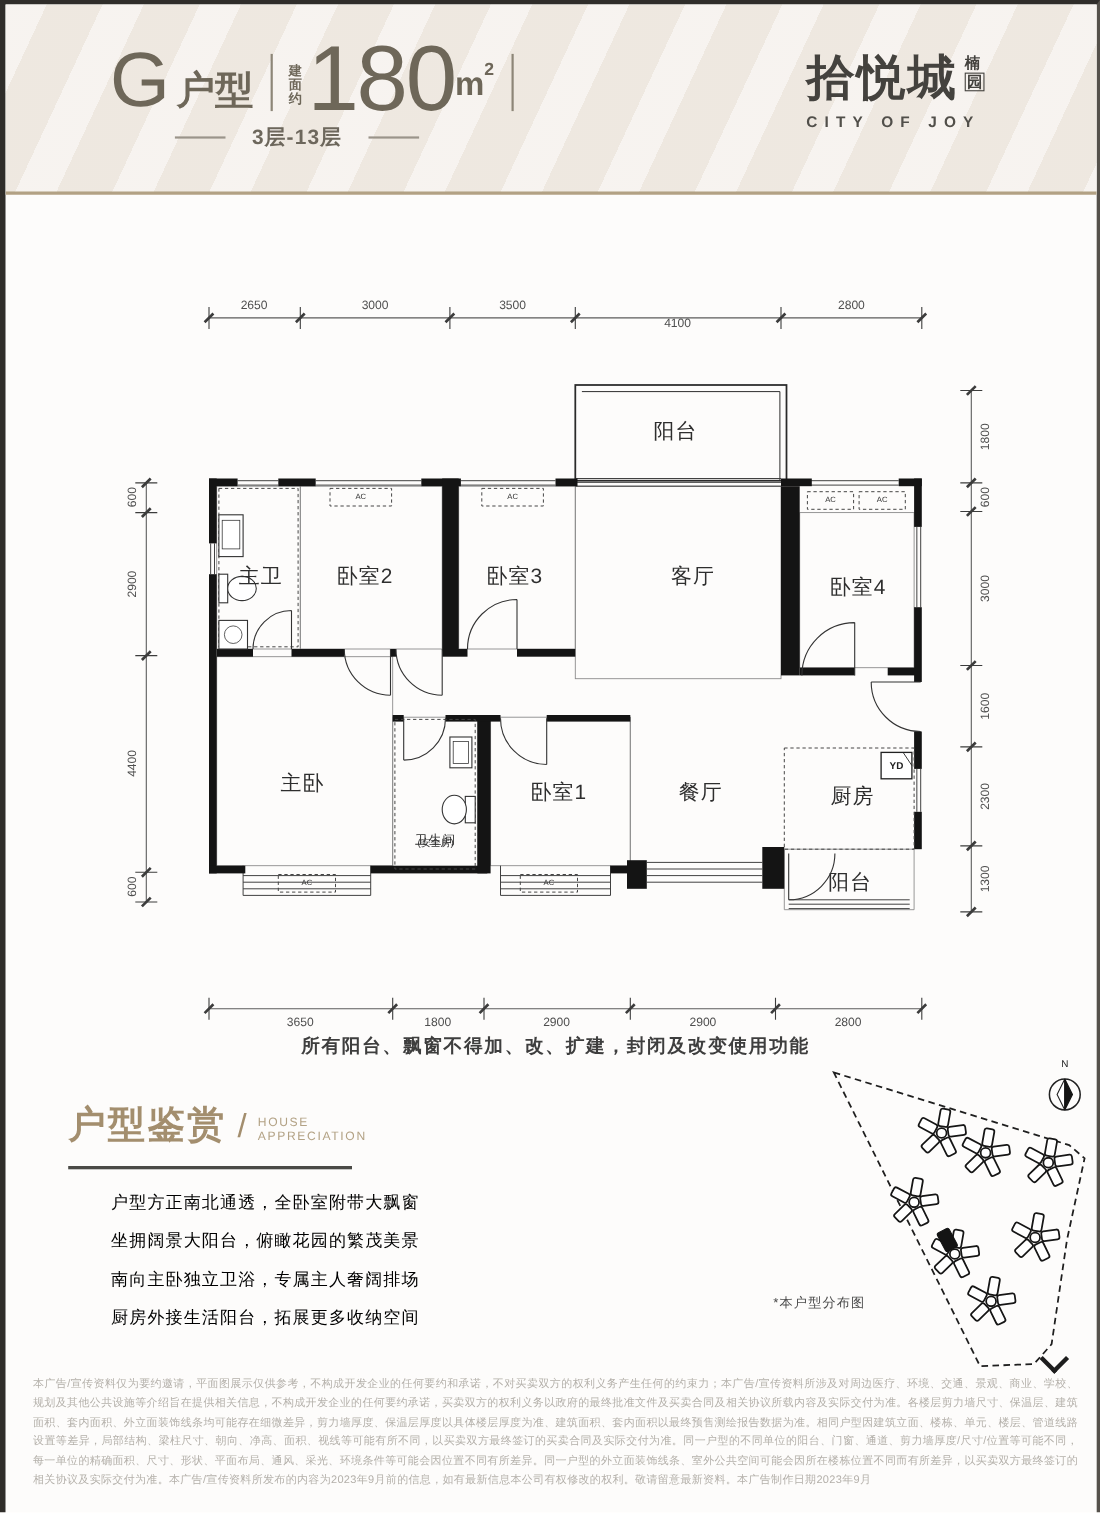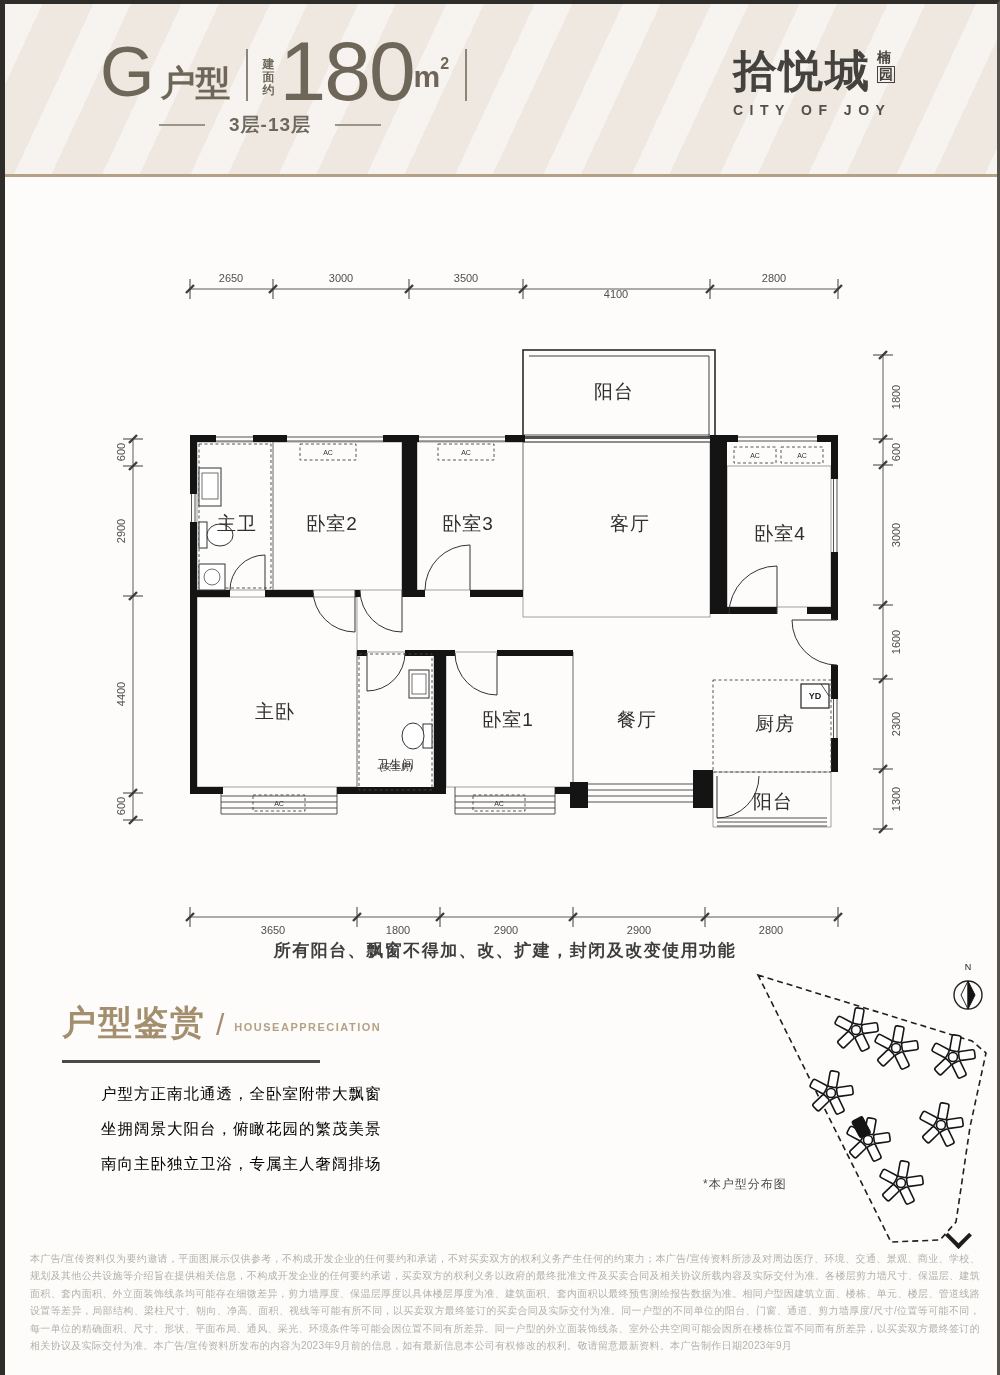--- a/index.html
+++ b/index.html
@@ -42,22 +42,22 @@
   .room-label.small{font-size:9px;letter-spacing:0;}
   .ac-label{position:absolute;font-size:7px;color:#333;transform:translate(-50%,-50%);}
   .yd-label{position:absolute;font-size:9px;color:#222;transform:translate(-50%,-50%);font-weight:600;}
   .plan-note{position:absolute;left:0;top:935px;width:1000px;text-align:center;font-size:17px;
              color:#3e3e3e;font-weight:600;letter-spacing:1.5px;}
   
   .appreciation{position:absolute;left:57px;top:996px;width:420px;}
   .app-title-row{display:flex;align-items:center;}
   .app-title{font-size:34px;color:#a38e6e;font-weight:700;letter-spacing:2px;}
   .app-slash{font-size:30px;color:#a38e6e;margin:4px 10px 0 10px;font-weight:300;}
-  .app-sub{display:flex;flex-direction:row;font-size:11px;letter-spacing:1.5px;color:#b3a285;
-           margin-top:8px;font-weight:700;}
+  .app-sub{display:flex;flex-direction:column;font-size:11px;letter-spacing:1.5px;color:#b3a285;
+           margin-top:8px;font-weight:400;}
   .app-underline{width:258px;height:2.5px;background:#4a4a46;margin-top:14px;}
   .app-lines{margin-top:13px;}
   .app-line{font-size:15.5px;color:#000000;line-height:35px;letter-spacing:1px;white-space:nowrap;margin-left:39px;}
   
   .sitemap{position:absolute;left:715px;top:948px;width:285px;height:305px;}
   .map-caption{position:absolute;left:698px;top:1172px;font-size:12px;color:#4c4c4c;letter-spacing:1px;}
   .chevron{position:absolute;left:944px;top:1222px;width:15px;height:15px;
            border-right:4px solid #1d1d1d;border-bottom:4px solid #1d1d1d;transform:rotate(45deg);}
   
   .disclaimer{position:absolute;left:25px;top:1246px;width:950px;font-size:10px;line-height:17.4px;
@@ -283,20 +283,21 @@
       <span class="app-sub">
         <span>HOUSE</span>
         <span>APPRECIATION</span>
       </span>
     </div>
     <div class="app-underline"></div>
     <div class="app-lines">
       <div class="app-line">户型方正南北通透，全卧室附带大飘窗</div>
       <div class="app-line">坐拥阔景大阳台，俯瞰花园的繁茂美景</div>
       <div class="app-line">南向主卧独立卫浴，专属主人奢阔排场</div>
+      <div class="app-line">厨房外接生活阳台，拓展更多收纳空间</div>
     </div>
   </div>
 
   <svg class="sitemap" viewBox="0 0 285 305">
     <defs>
       <g id="pw">
         <g fill="#fff" stroke="#161616" stroke-width="1.6">
           <rect x="-4.5" y="-22" width="9" height="16" rx="2" transform="rotate(10)"></rect>
           <rect x="-4.5" y="-22" width="9" height="16" rx="2" transform="rotate(82)"></rect>
           <rect x="-4.5" y="-22" width="9" height="16" rx="2" transform="rotate(154)"></rect>

